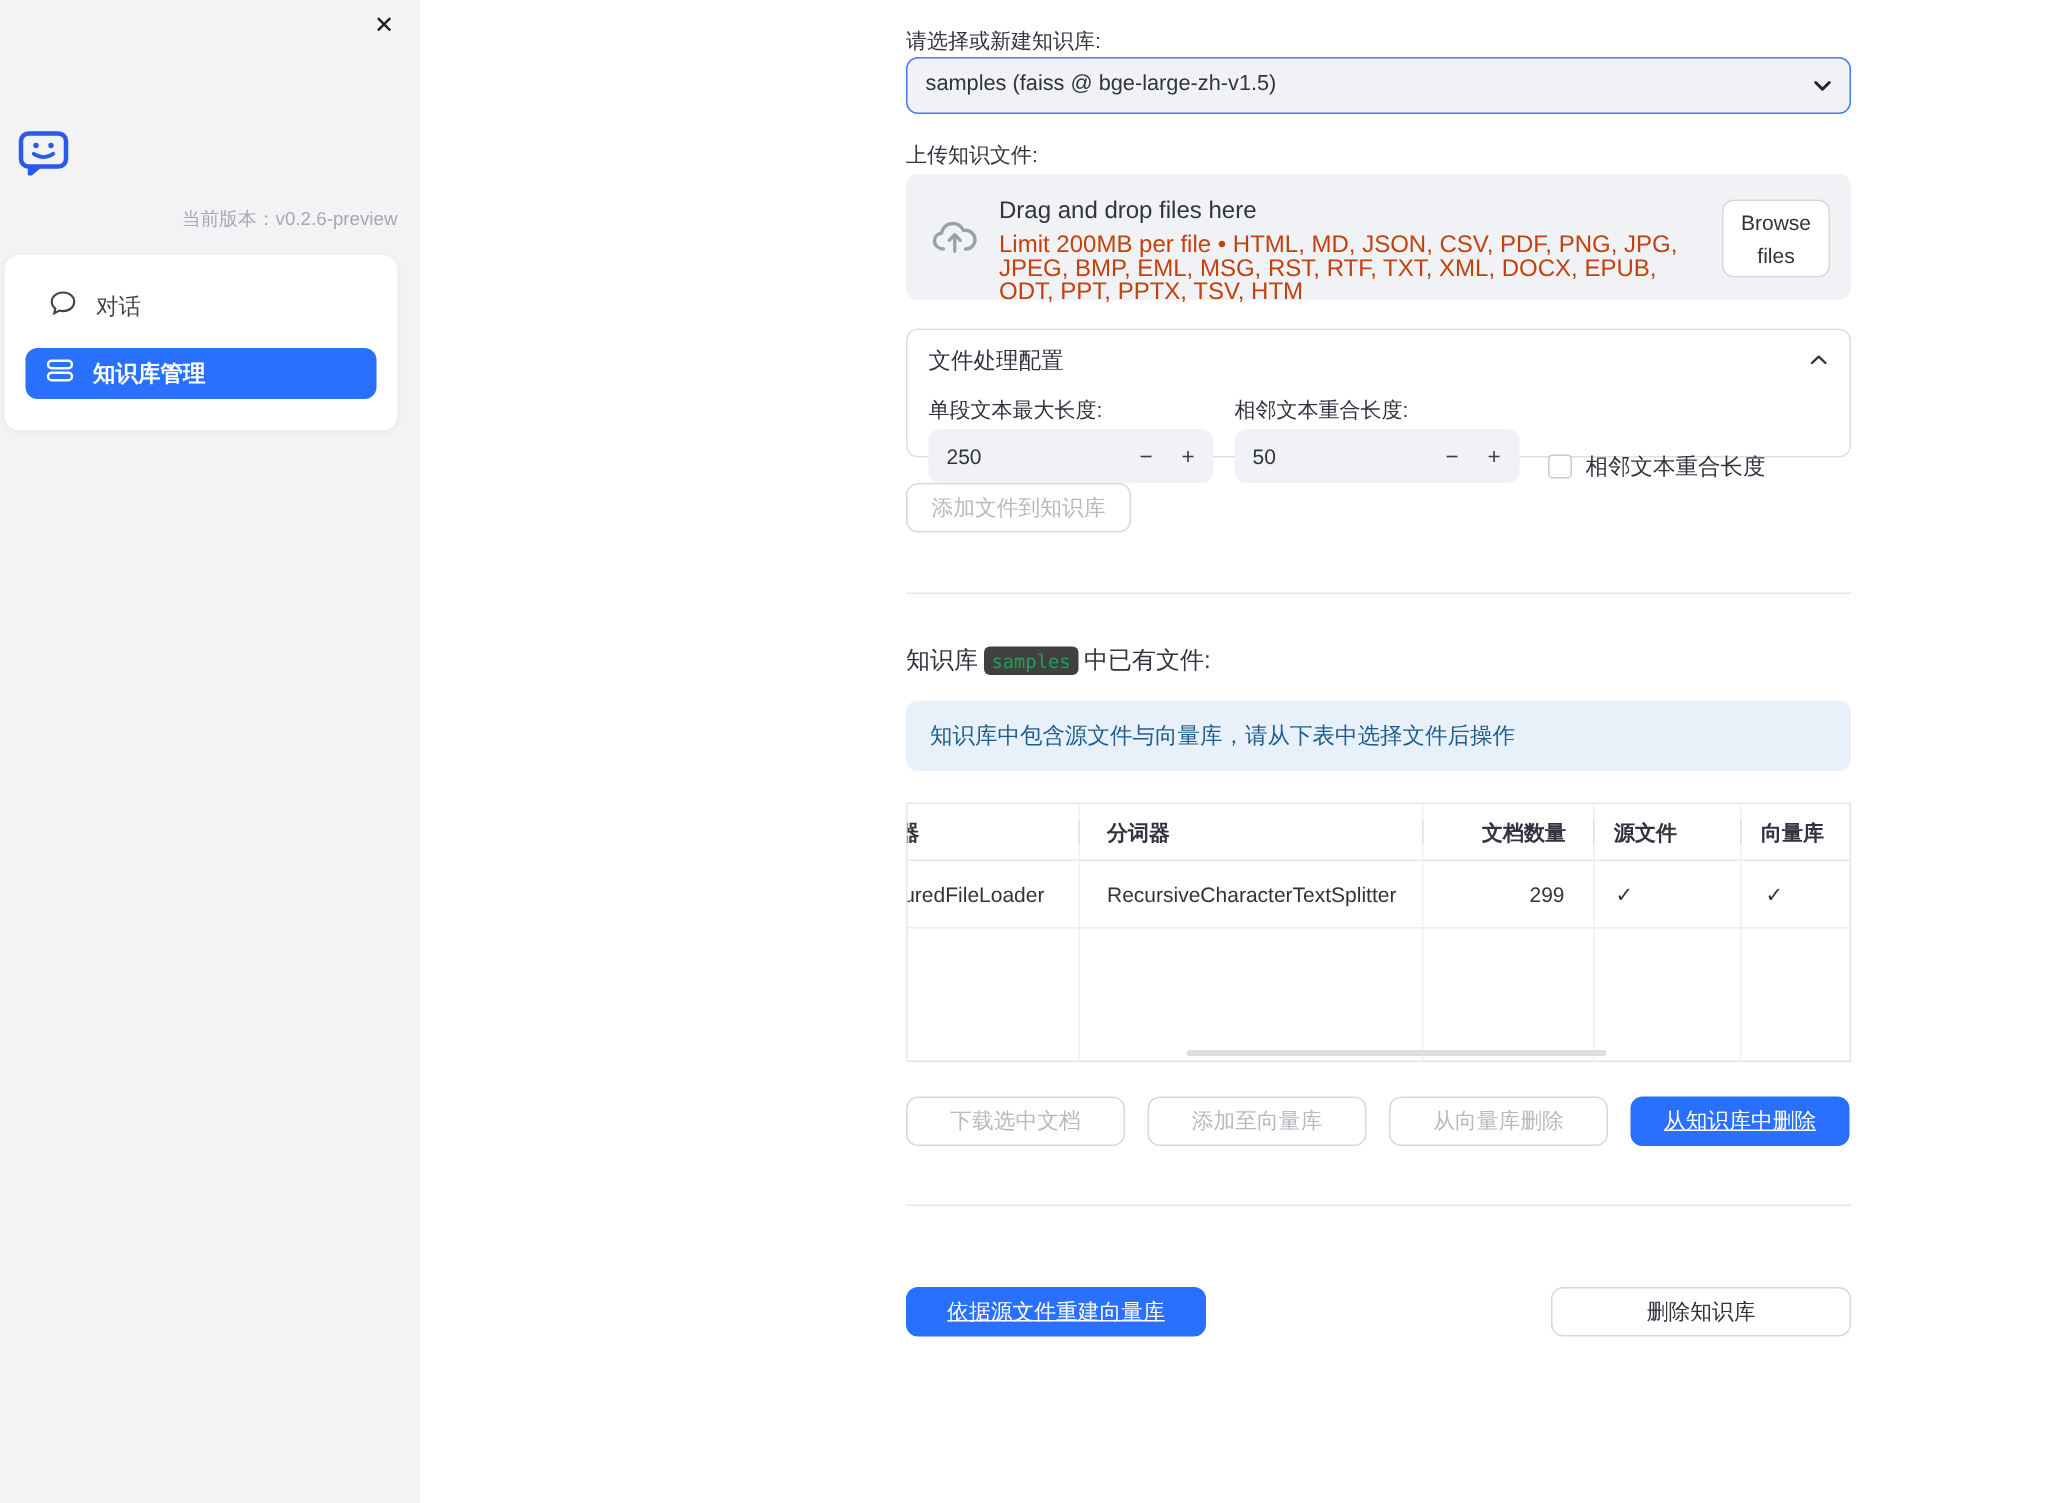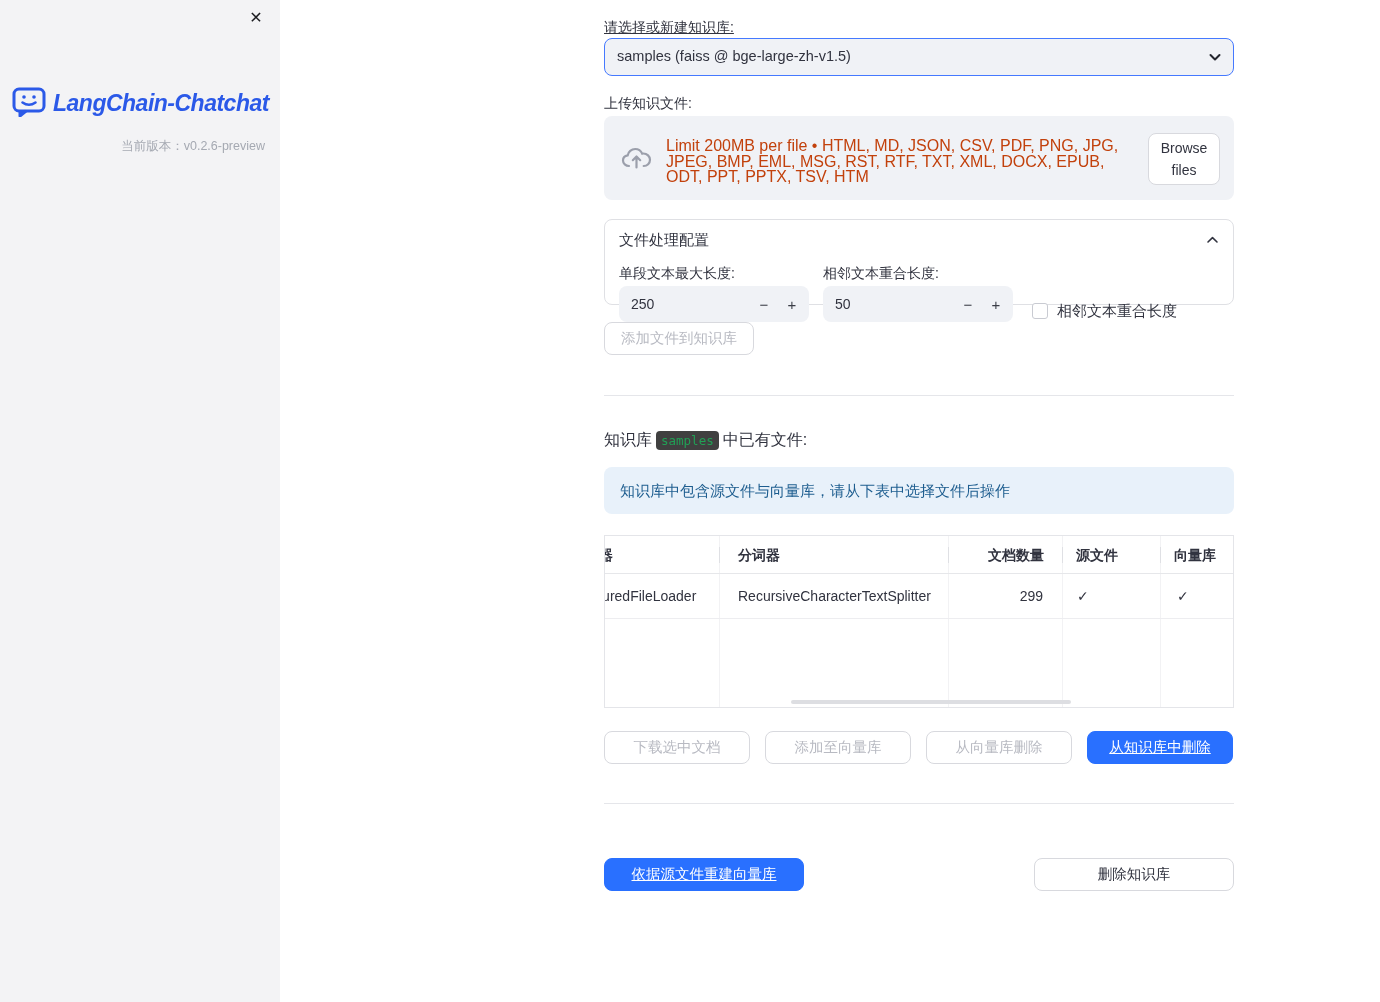--- a/index.html
+++ b/index.html
@@ -99,50 +99,69 @@
   <div class="logo-row">
     <span>
       <svg width="34" height="31" viewBox="0 0 34 31" fill="none">
         <rect x="2" y="3" width="30" height="22" rx="5" stroke="#2b59e8" stroke-width="3"></rect>
         <path d="M8 25 L8 30 L14 25" stroke="#2b59e8" stroke-width="3" fill="#2b59e8" stroke-linejoin="round"></path>
         <circle cx="12" cy="11" r="1.8" fill="#2b59e8"></circle>
         <circle cx="22" cy="11" r="1.8" fill="#2b59e8"></circle>
         <path d="M10.5 16.5 Q17 21 23.5 16.5" stroke="#2b59e8" stroke-width="2.6" fill="none" stroke-linecap="round"></path>
       </svg>
     </span>
-    <span class="logo-text">LangChain-Chatchat</span>
   </div>
 
   <div class="version">
     <span>当前版本：</span><span>v0.2.6-preview</span>
   </div>
 
+  <nav class="menu-card">
+    <div class="menu-item">
+      <span>
+        <svg width="18" height="18" viewBox="0 0 18 18" fill="none">
+          <path d="M9 2 C4.6 2 1.5 4.8 1.5 8.2 C1.5 10 2.4 11.6 3.9 12.7 L3.2 15.8 L6.6 14 C7.4 14.2 8.2 14.4 9 14.4 C13.4 14.4 16.5 11.6 16.5 8.2 C16.5 4.8 13.4 2 9 2 Z" stroke="#3f434d" stroke-width="1.4"></path>
+        </svg>
+      </span>
+      <span>对话</span>
+    </div>
+    <div class="menu-item active">
+      <span>
+        <svg width="18" height="16" viewBox="0 0 18 16" fill="none">
+          <rect x="1" y="1.5" width="16" height="5" rx="2.4" stroke="#ffffff" stroke-width="1.6"></rect>
+          <rect x="1" y="9.5" width="16" height="5" rx="2.4" stroke="#ffffff" stroke-width="1.6"></rect>
+        </svg>
+      </span>
+      <span>知识库管理</span>
+    </div>
+  </nav>
 </aside>
 
 <main class="content">
 
-  <div class="w-label" style="text-decoration:underline;">请选择或新建知识库:</div>
+  <div class="w-label" style="">请选择或新建知识库:</div>
   <div class="selectbox">
     <span class="val">samples (faiss @ bge-large-zh-v1.5)</span>
     <span>
       <svg width="14" height="12" viewBox="0 0 14 12" fill="none">
           <path d="M2.5 4 L7 8.5 L11.5 4" stroke="#23252d" stroke-width="2" stroke-linecap="round" stroke-linejoin="round"></path>
         </svg>
     </span>
   </div>
 
   <div class="w-label">上传知识文件:</div>
   <div class="uploader">
     <span class="up-icon">
       <svg width="33" height="33" viewBox="0 0 33 33" fill="none">
         <path d="M9 24 C5.7 24 3 21.6 3 18.6 C3 15.9 5 13.8 7.7 13.4 C8.2 9.8 11.4 7 15.2 7 C18.3 7 21 8.9 22.2 11.6 C22.6 11.5 23 11.5 23.4 11.5 C27 11.5 30 14.3 30 17.8 C30 21.2 27.2 24 23.7 24" stroke="#9b9fab" stroke-width="2.2" stroke-linecap="round"></path>
         <path d="M16.5 25.5 L16.5 15.5 M16.5 14.5 L12.8 18.2 M16.5 14.5 L20.2 18.2" stroke="#9b9fab" stroke-width="2.2" stroke-linecap="round" stroke-linejoin="round"></path>
       </svg>
     </span>
     <div class="up-texts">
+      <div class="up-title">Drag and drop files here</div>
       <div class="up-hint">Limit 200MB per file • HTML, MD, JSON, CSV, PDF, PNG, JPG, JPEG, BMP, EML, MSG, RST, RTF, TXT, XML, DOCX, EPUB, ODT, PPT, PPTX, TSV, HTM</div>
     </div>
     <button class="browse">Browse files</button>
   </div>
 
   <div class="expander">
     <div class="exp-head">
       <span class="exp-title">文件处理配置</span>
       <span>
         <svg width="13" height="10" viewBox="0 0 13 10" fill="none">

